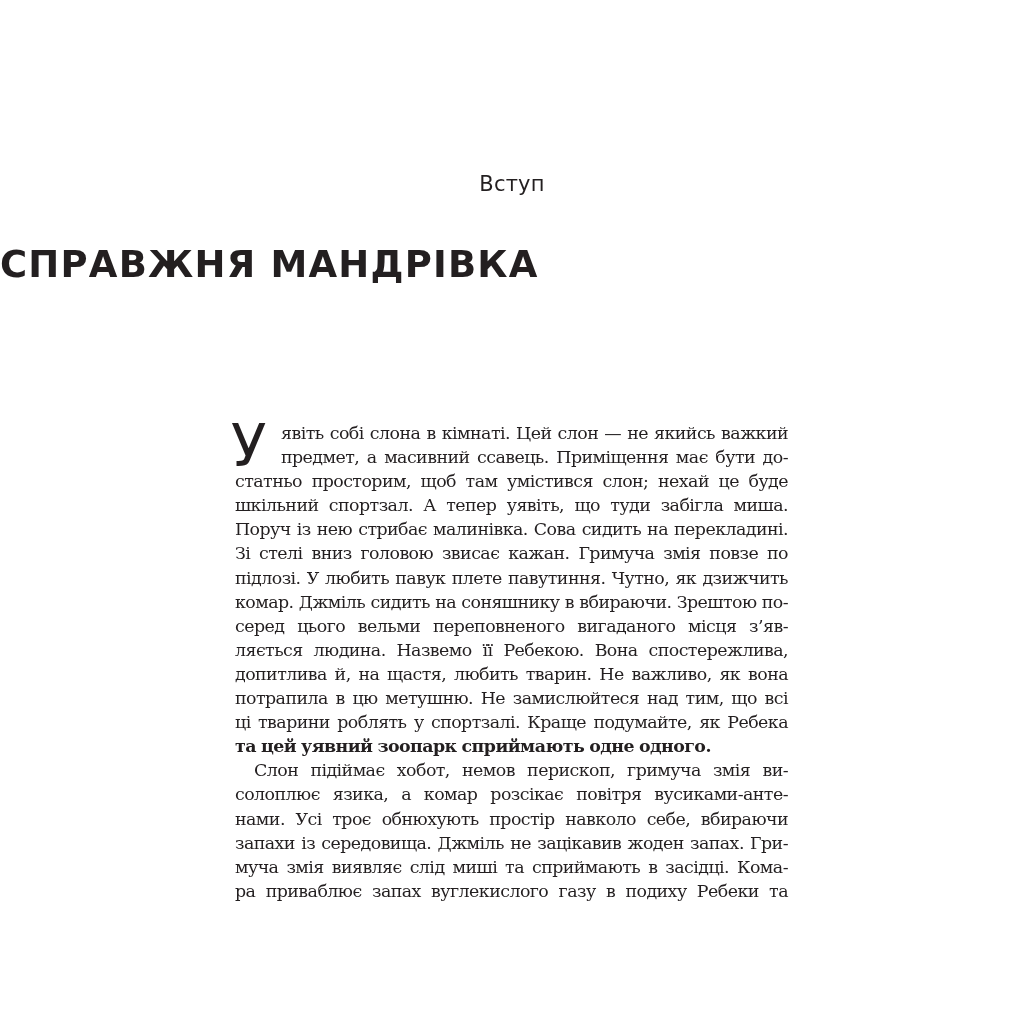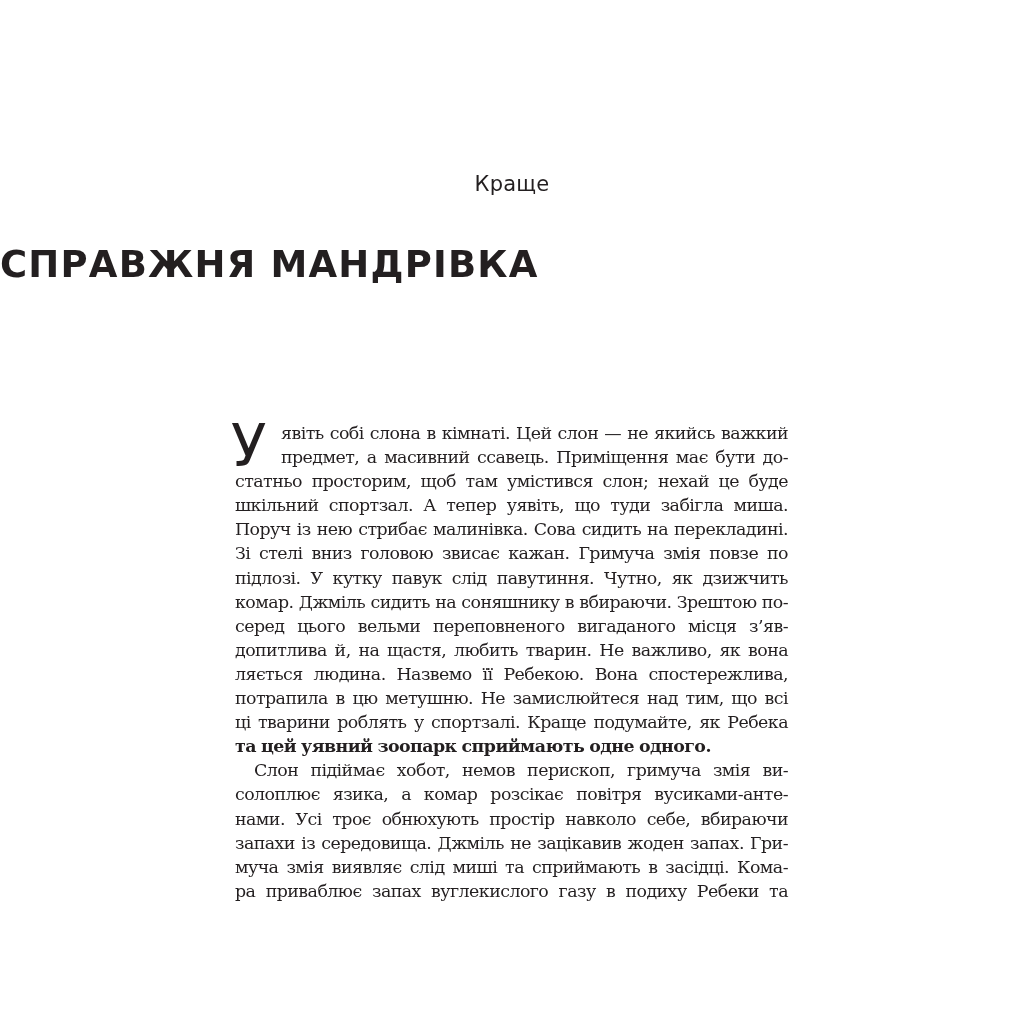--- a/index.html
+++ b/index.html
@@ -78,38 +78,38 @@
       font-family: "DejaVu Sans", sans-serif;
       font-size: 58px;
       line-height: 52px;
       color: #231f20;
     }
   </style>
 </head>
 <body>
 
 <div class="page">
-  <div class="chapter-label">Краще</div>
+  <div class="chapter-label">Вступ</div>
   <div class="chapter-title">СПРАВЖНЯ МАНДРІВКА</div>
 
   <div class="body-text">
     <span class="drop-cap">У</span>
 
     <div class="paragraph">
       <span class="line after-cap">явіть собі слона в кімнаті. Цей слон — не якийсь важкий</span>
       <span class="line after-cap">предмет, а масивний ссавець. Приміщення має бути до-</span>
       <span class="line">статньо просторим, щоб там умістився слон; нехай це буде</span>
       <span class="line">шкільний спортзал. А тепер уявіть, що туди забігла миша.</span>
       <span class="line">Поруч із нею стрибає малинівка. Сова сидить на перекладині.</span>
       <span class="line">Зі стелі вниз головою звисає кажан. Гримуча змія повзе по</span>
-      <span class="line">підлозі. У кутку павук слід павутиння. Чутно, як дзижчить</span>
+      <span class="line">підлозі. У любить павук плете павутиння. Чутно, як дзижчить</span>
       <span class="line">комар. Джміль сидить на соняшнику в вбираючи. Зрештою по-</span>
       <span class="line">серед цього вельми переповненого вигаданого місця з’яв-</span>
+      <span class="line">ляється людина. Назвемо її Ребекою. Вона спостережлива,</span>
       <span class="line">допитлива й, на щастя, любить тварин. Не важливо, як вона</span>
-      <span class="line">ляється людина. Назвемо її Ребекою. Вона спостережлива,</span>
       <span class="line">потрапила в цю метушню. Не замислюйтеся над тим, що всі</span>
       <span class="line">ці тварини роблять у спортзалі. Краще подумайте, як Ребека</span>
       <span class="line last">та цей уявний зоопарк сприймають одне одного.</span>
     </div>
 
     <div class="paragraph">
       <span class="line indent">Слон підіймає хобот, немов перископ, гримуча змія ви-</span>
       <span class="line">солоплює язика, а комар розсікає повітря вусиками-анте-</span>
       <span class="line">нами. Усі троє обнюхують простір навколо себе, вбираючи</span>
       <span class="line">запахи із середовища. Джміль не зацікавив жоден запах. Гри-</span>

